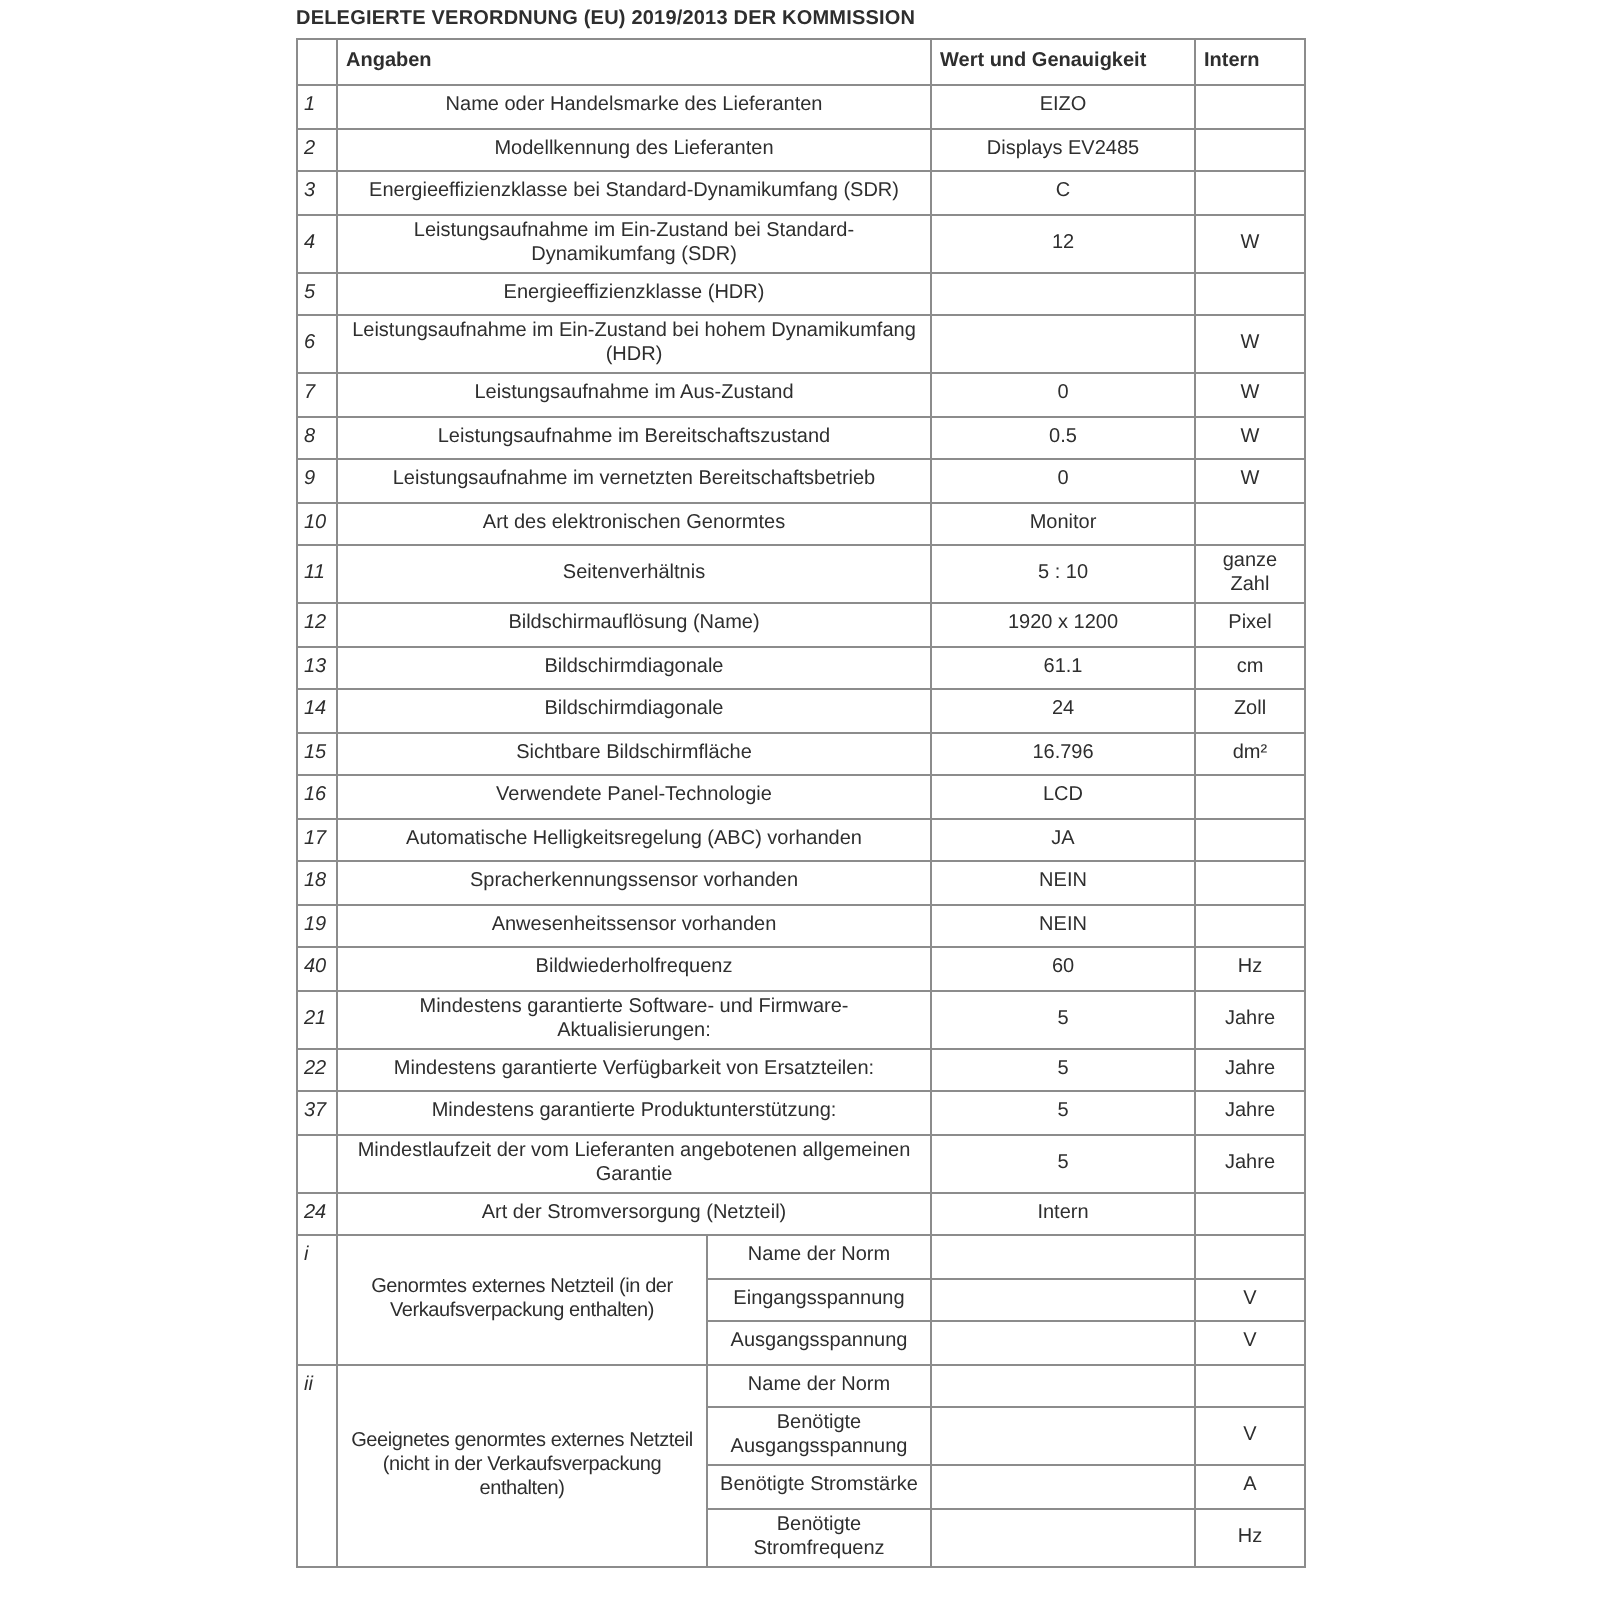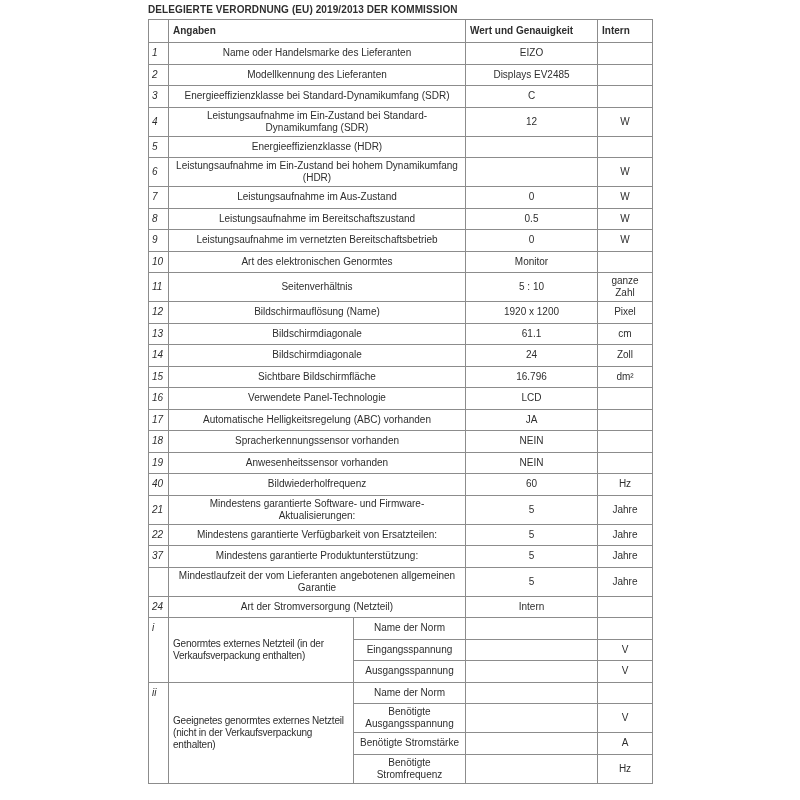--- a/index.html
+++ b/index.html
@@ -58,21 +58,21 @@
   .dtable td { height: 21.5px; }
   td.num {
     font-style: italic;
     text-align: left;
     padding-left: 3px;
     padding-right: 1px;
   }
   td.num.grp { vertical-align: top; padding-top: 4px; }
   td.label, td.sublabel { text-align: center; }
   td.grouplabel {
-    text-align: left;
+    text-align: center;
     vertical-align: middle;
     letter-spacing: -0.2px;
   }
   td.value, td.unit { text-align: center; }
 </style>
 </head>
 <body>
 
 <div class="page">
   <div class="doc-subtitle">DELEGIERTE VERORDNUNG (EU) 2019/2013 DER KOMMISSION</div>

